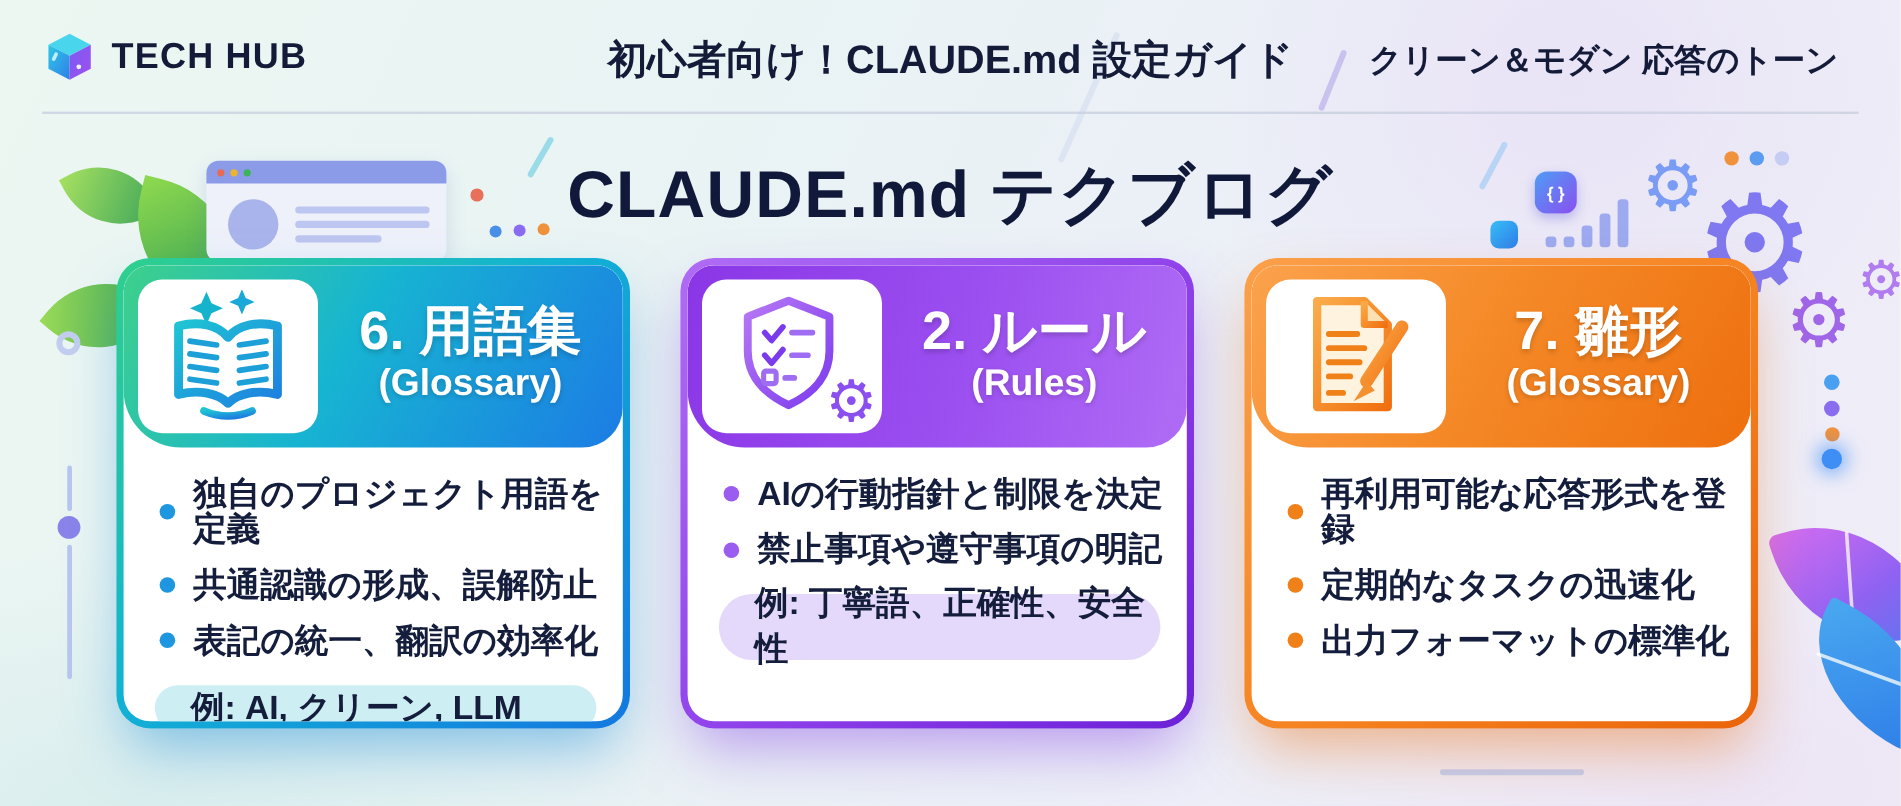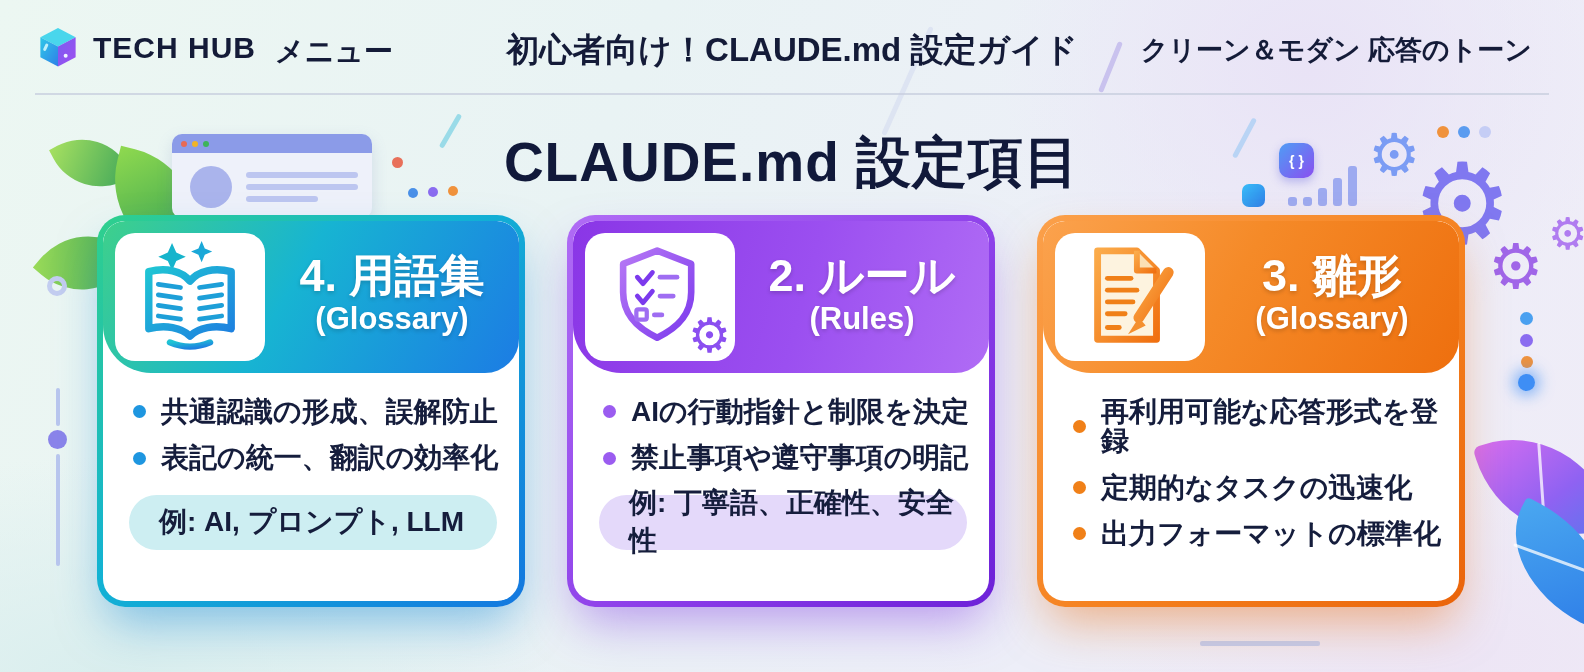--- a/index.html
+++ b/index.html
@@ -168,27 +168,26 @@
             </linearGradient>
         </defs>
         <polygon points="30,4 53,16 30,28 7,16" fill="#49d6ec"></polygon>
         <polygon points="7,16 30,28 30,54 7,42" fill="url(#lgL)"></polygon>
         <polygon points="53,16 30,28 30,54 53,42" fill="url(#lgR)"></polygon>
         <circle cx="40" cy="40" r="2.6" fill="#eef4ff"></circle>
         <rect x="12" y="24" width="4" height="10" rx="2" fill="#bdf0fa" transform="rotate(26 14 29)"></rect>
       </svg>
       <span class="brand-name">TECH HUB</span>
     </div>
-    <div class="menu">メニュー</div>
     <div class="head-title">初心者向け！CLAUDE.md 設定ガイド</div>
     <div class="tagline">クリーン＆モダン 応答のトーン</div>
     <div class="topbar-divider"></div>
   </div>
 
-  <div class="main-heading">CLAUDE.md 設定項目</div>
+  <div class="main-heading">CLAUDE.md テクブログ</div>
 
   <div class="card c1">
     <div class="card-inner">
       <div class="card-head">
         <div class="icon-box">
           <svg width="118" height="112" viewBox="0 0 110 106">
             <defs>
                 <linearGradient id="gb" x1="0" y1="0" x2="1" y2="1">
                   <stop offset="0" stop-color="#1fc4d4"></stop>
                   <stop offset="1" stop-color="#1d7fe0"></stop>
@@ -205,35 +204,39 @@
                 <line x1="25" y1="71" x2="46" y2="74"></line>
               <line x1="64" y1="44" x2="85" y2="41"></line>
                 <line x1="64" y1="54" x2="85" y2="51"></line>
               <line x1="64" y1="64" x2="85" y2="61"></line>
                 <line x1="64" y1="74" x2="85" y2="71"></line>
             </g>
             <path d="M36 96 Q55 104 74 96" fill="none" stroke="url(#gb)" stroke-width="6" stroke-linecap="round"></path>
           </svg>
         </div>
         <div class="head-titles">
-          <div class="ht1">4. 用語集</div>
+          <div class="ht1">6. 用語集</div>
           <div class="ht2">(Glossary)</div>
         </div>
       </div>
       <div class="bullets">
         <div class="bullet">
             <span class="bdot"></span>
+            <span>独自のプロジェクト用語を定義</span>
+          </div>
+        <div class="bullet">
+            <span class="bdot"></span>
             <span>共通認識の形成、誤解防止</span>
           </div>
         <div class="bullet">
             <span class="bdot"></span>
             <span>表記の統一、翻訳の効率化</span>
           </div>
       </div>
-      <div class="pill">例: AI, プロンプト, LLM</div>
+      <div class="pill">例: AI, クリーン, LLM</div>
     </div>
   </div>
 
   <div class="card c2">
     <div class="card-inner">
       <div class="card-head">
         <div class="icon-box" style="position:absolute;">
           <svg width="104" height="104" viewBox="0 0 110 110">
             <defs>
                 <linearGradient id="gp" x1="0" y1="0" x2="1" y2="1">
@@ -288,21 +291,21 @@
                 <line x1="32" y1="48" x2="62" y2="48"></line>
               <line x1="32" y1="60" x2="58" y2="60"></line>
                 <line x1="32" y1="72" x2="50" y2="72"></line>
               <line x1="32" y1="86" x2="44" y2="86"></line>
             </g>
             <line x1="94" y1="30" x2="64" y2="76" stroke="url(#go)" stroke-width="11" stroke-linecap="round"></line>
             <path d="M64 76 L53 93 L71 84 Z" fill="#f49030"></path>
           </svg>
         </div>
         <div class="head-titles">
-          <div class="ht1">3. 雛形</div>
+          <div class="ht1">7. 雛形</div>
           <div class="ht2">(Glossary)</div>
         </div>
       </div>
       <div class="bullets">
         <div class="bullet">
             <span class="bdot"></span>
             <span>再利用可能な応答形式を登録</span>
           </div>
         <div class="bullet">
             <span class="bdot"></span>

